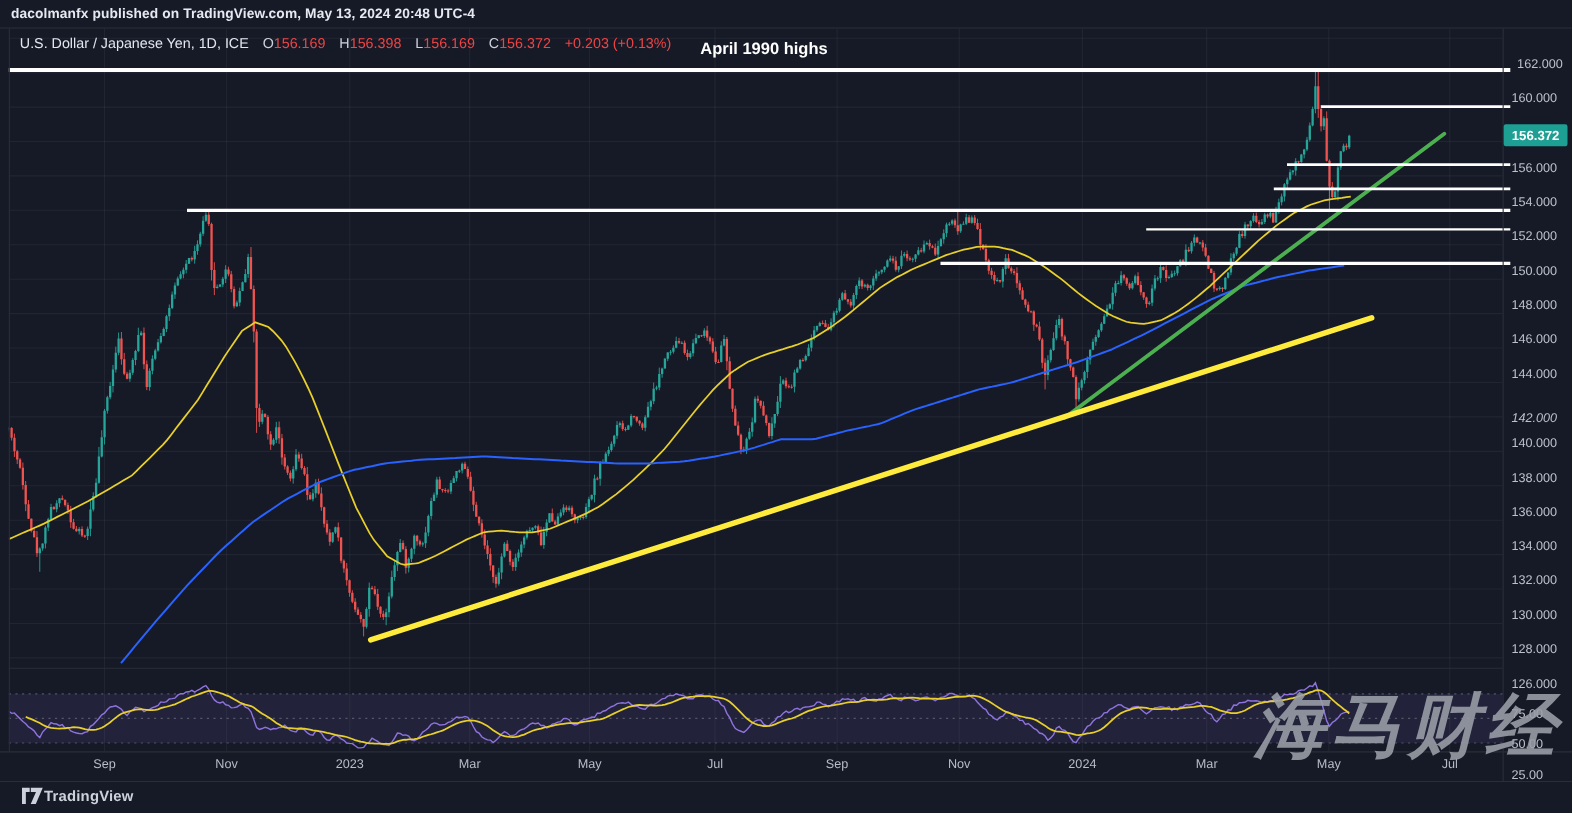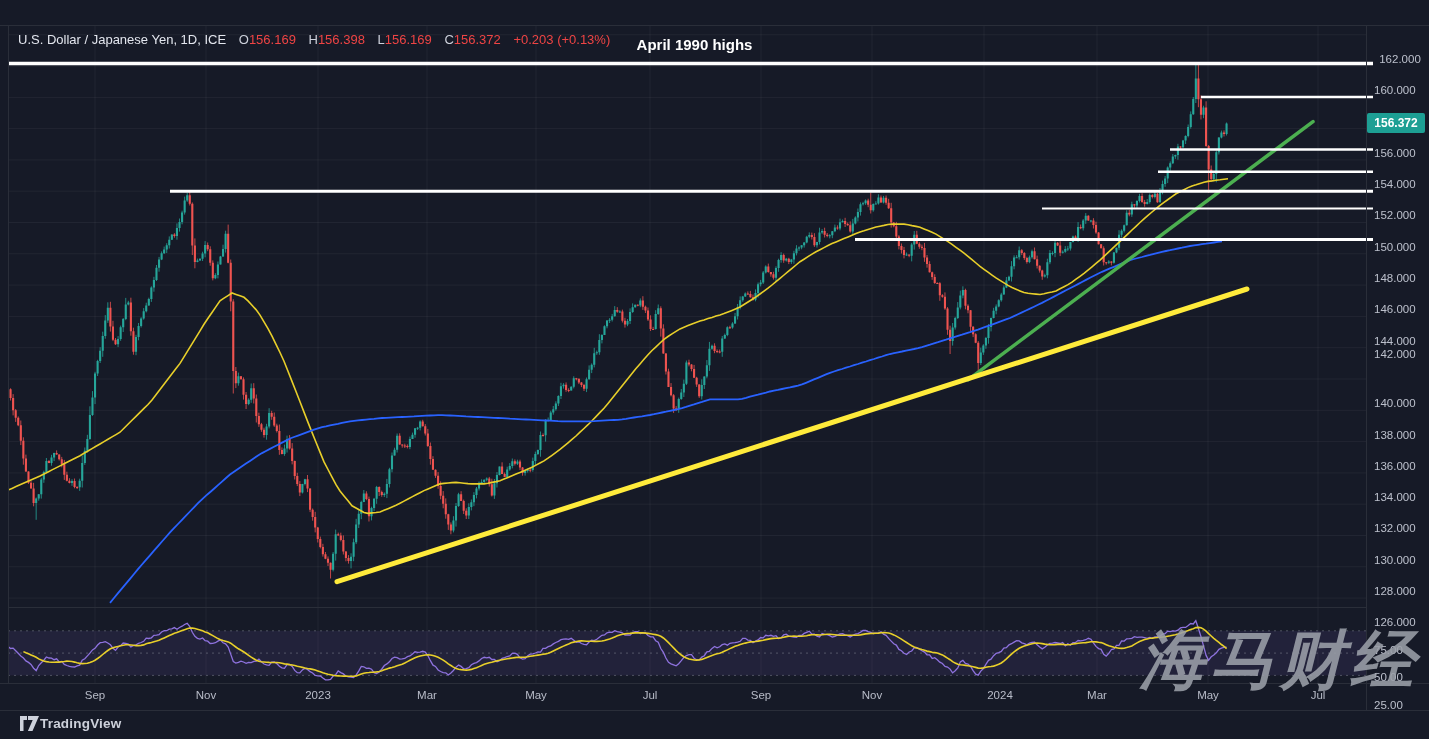--- a/index.html
+++ b/index.html
@@ -114,20 +114,23 @@
       <g stroke="#2a2e39" stroke-width="1">
         <line x1="0" y1="25.5" x2="1429" y2="25.5"></line>
         <line x1="8" y1="607.5" x2="1366" y2="607.5"></line>
         <line x1="0" y1="683.5" x2="1429" y2="683.5"></line>
         <line x1="0" y1="710.5" x2="1429" y2="710.5"></line>
         <line x1="1366.5" y1="26" x2="1366.5" y2="710"></line>
         <line x1="8.5" y1="26" x2="8.5" y2="683"></line>
       </g>
     </svg>
 
+  <div class="attribution">
+    <span>dacolmanfx published on TradingView.com, May 13, 2024 20:48 UTC-4</span>
+  </div>
 
   <div class="symbol-row">
     <span>U.S. Dollar / Japanese Yen, 1D, ICE</span>
     <span class="tok"><span class="lab">O</span><span class="val">156.169</span></span>
     <span class="tok"><span class="lab">H</span><span class="val">156.398</span></span>
     <span class="tok"><span class="lab">L</span><span class="val">156.169</span></span>
     <span class="tok"><span class="lab">C</span><span class="val">156.372</span></span>
     <span class="tok val">+0.203 (+0.13%)</span>
   </div>
 
@@ -138,21 +141,21 @@
         <div class="pa-label" style="top: 27px; text-align: center;">162.000</div>
         <div class="pa-label" style="top: 58px;">160.000</div>
         <div class="pa-label" style="top: 89px;">158.000</div>
         <div class="pa-label" style="top: 121px;">156.000</div>
         <div class="pa-label" style="top: 152px;">154.000</div>
         <div class="pa-label" style="top: 183px;">152.000</div>
         <div class="pa-label" style="top: 215px;">150.000</div>
         <div class="pa-label" style="top: 246px;">148.000</div>
         <div class="pa-label" style="top: 277px;">146.000</div>
         <div class="pa-label" style="top: 309px;">144.000</div>
-        <div class="pa-label" style="top: 322px;">142.000</div>
+        <div class="pa-label" style="top: 349px; font-style: italic;">142.000</div>
         <div class="pa-label" style="top: 371px;">140.000</div>
         <div class="pa-label" style="top: 403px;">138.000</div>
         <div class="pa-label" style="top: 434px;">136.000</div>
         <div class="pa-label" style="top: 465px;">134.000</div>
         <div class="pa-label" style="top: 496px;">132.000</div>
         <div class="pa-label" style="top: 528px;">130.000</div>
         <div class="pa-label" style="top: 559px;">128.000</div>
         <div class="pa-label" style="top: 590px;">126.000</div>
       </div>
     <div>
@@ -166,21 +169,21 @@
   <div class="time-axis">
     <div>
         <div class="ta-label" style="left: 95px;">Sep</div>
         <div class="ta-label" style="left: 206px;">Nov</div>
         <div class="ta-label" style="left: 318px;">2023</div>
         <div class="ta-label" style="left: 427px;">Mar</div>
         <div class="ta-label" style="left: 536px;">May</div>
         <div class="ta-label" style="left: 650px;">Jul</div>
         <div class="ta-label" style="left: 761px;">Sep</div>
         <div class="ta-label" style="left: 872px;">Nov</div>
-        <div class="ta-label" style="left: 984px; margin-left: 16px;">2024</div>
+        <div class="ta-label" style="left: 984px;">2024</div>
         <div class="ta-label" style="left: 1097px;">Mar</div>
         <div class="ta-label" style="left: 1208px;">May</div>
         <div class="ta-label" style="left: 1318px;">Jul</div>
       </div>
   </div>
 
   <div class="footer">
     <svg width="19" height="15" viewBox="0 0 19 15">
       <path d="M0 0 h7 v4 h-3.5 v11 h-3.5 z" fill="#cdd1db"></path>
       <path d="M8 0 h11 l-6.5 15 h-4.6 l4.8-11 h-4.7 z" fill="#cdd1db"></path>

